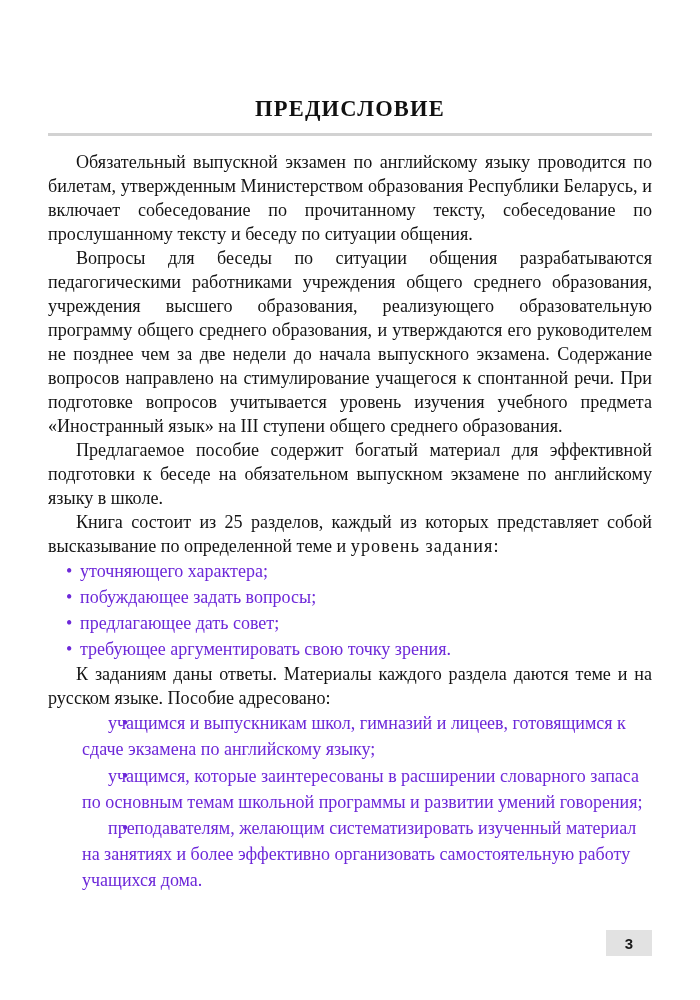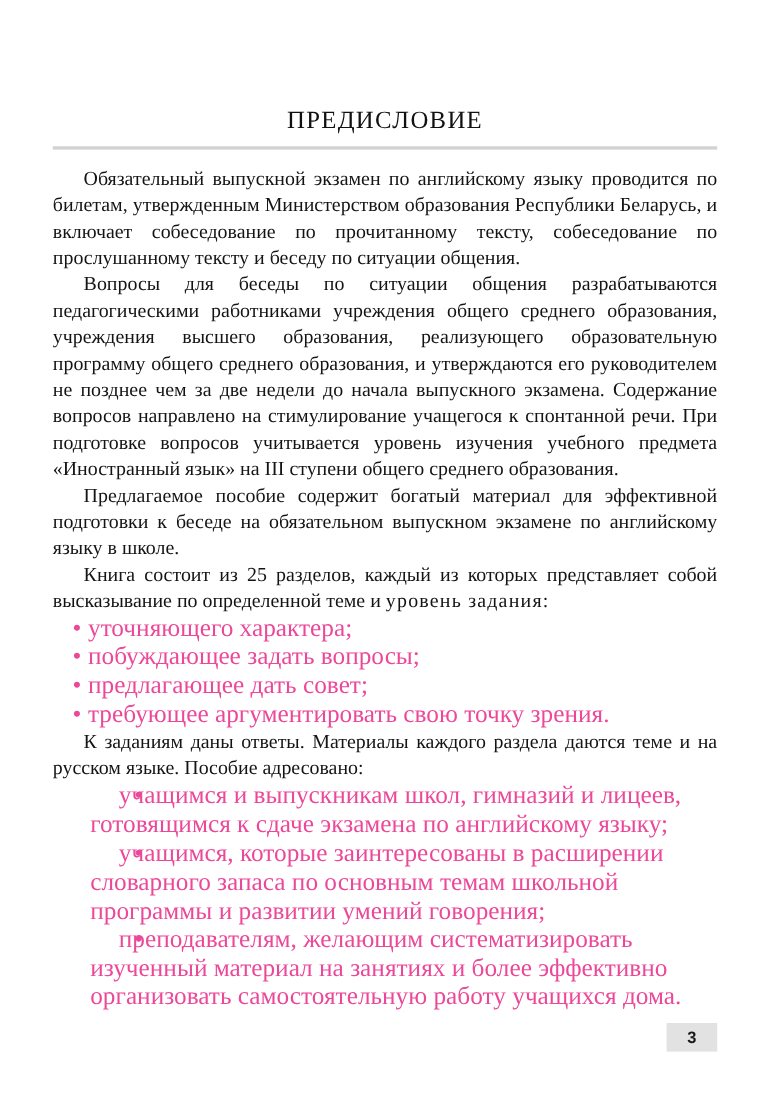--- a/index.html
+++ b/index.html
@@ -23,21 +23,21 @@
   }
   .content {
     position: absolute;
     left: 48px;
     top: 96px;
     width: 604px;
   }
   .page-title {
     text-align: center;
     font-family: "Liberation Serif", serif;
-    font-weight: normal;
+    font-weight: bold;
     font-size: 22.5px;
     letter-spacing: 1.2px;
     margin: 0 0 11px 0;
     color: #111;
   }
   .title-rule {
     height: 3px;
     background: #d2d2d2;
     width: 100%;
     margin: 0 0 14px 0;
@@ -49,26 +49,26 @@
     text-align: justify;
     text-indent: 28px;
     color: #141414;
     hyphens: manual;
   }
   p.para + p.para {
     margin-top: 0;
   }
   .bullet-line {
     margin: 0;
-    font-size: 23px;
+    font-size: 18px;
     line-height: 26.1px;
     text-indent: 0;
     padding-left: 34px;
     text-align: left;
-    color: #ec4899;
+    color: #6d28d9;
   }
   .bullet-line .dot {
     display: inline-block;
     width: 14px;
     margin-left: -16px;
     text-align: left;
   }
   .hang {
     text-indent: 28px;
   }

